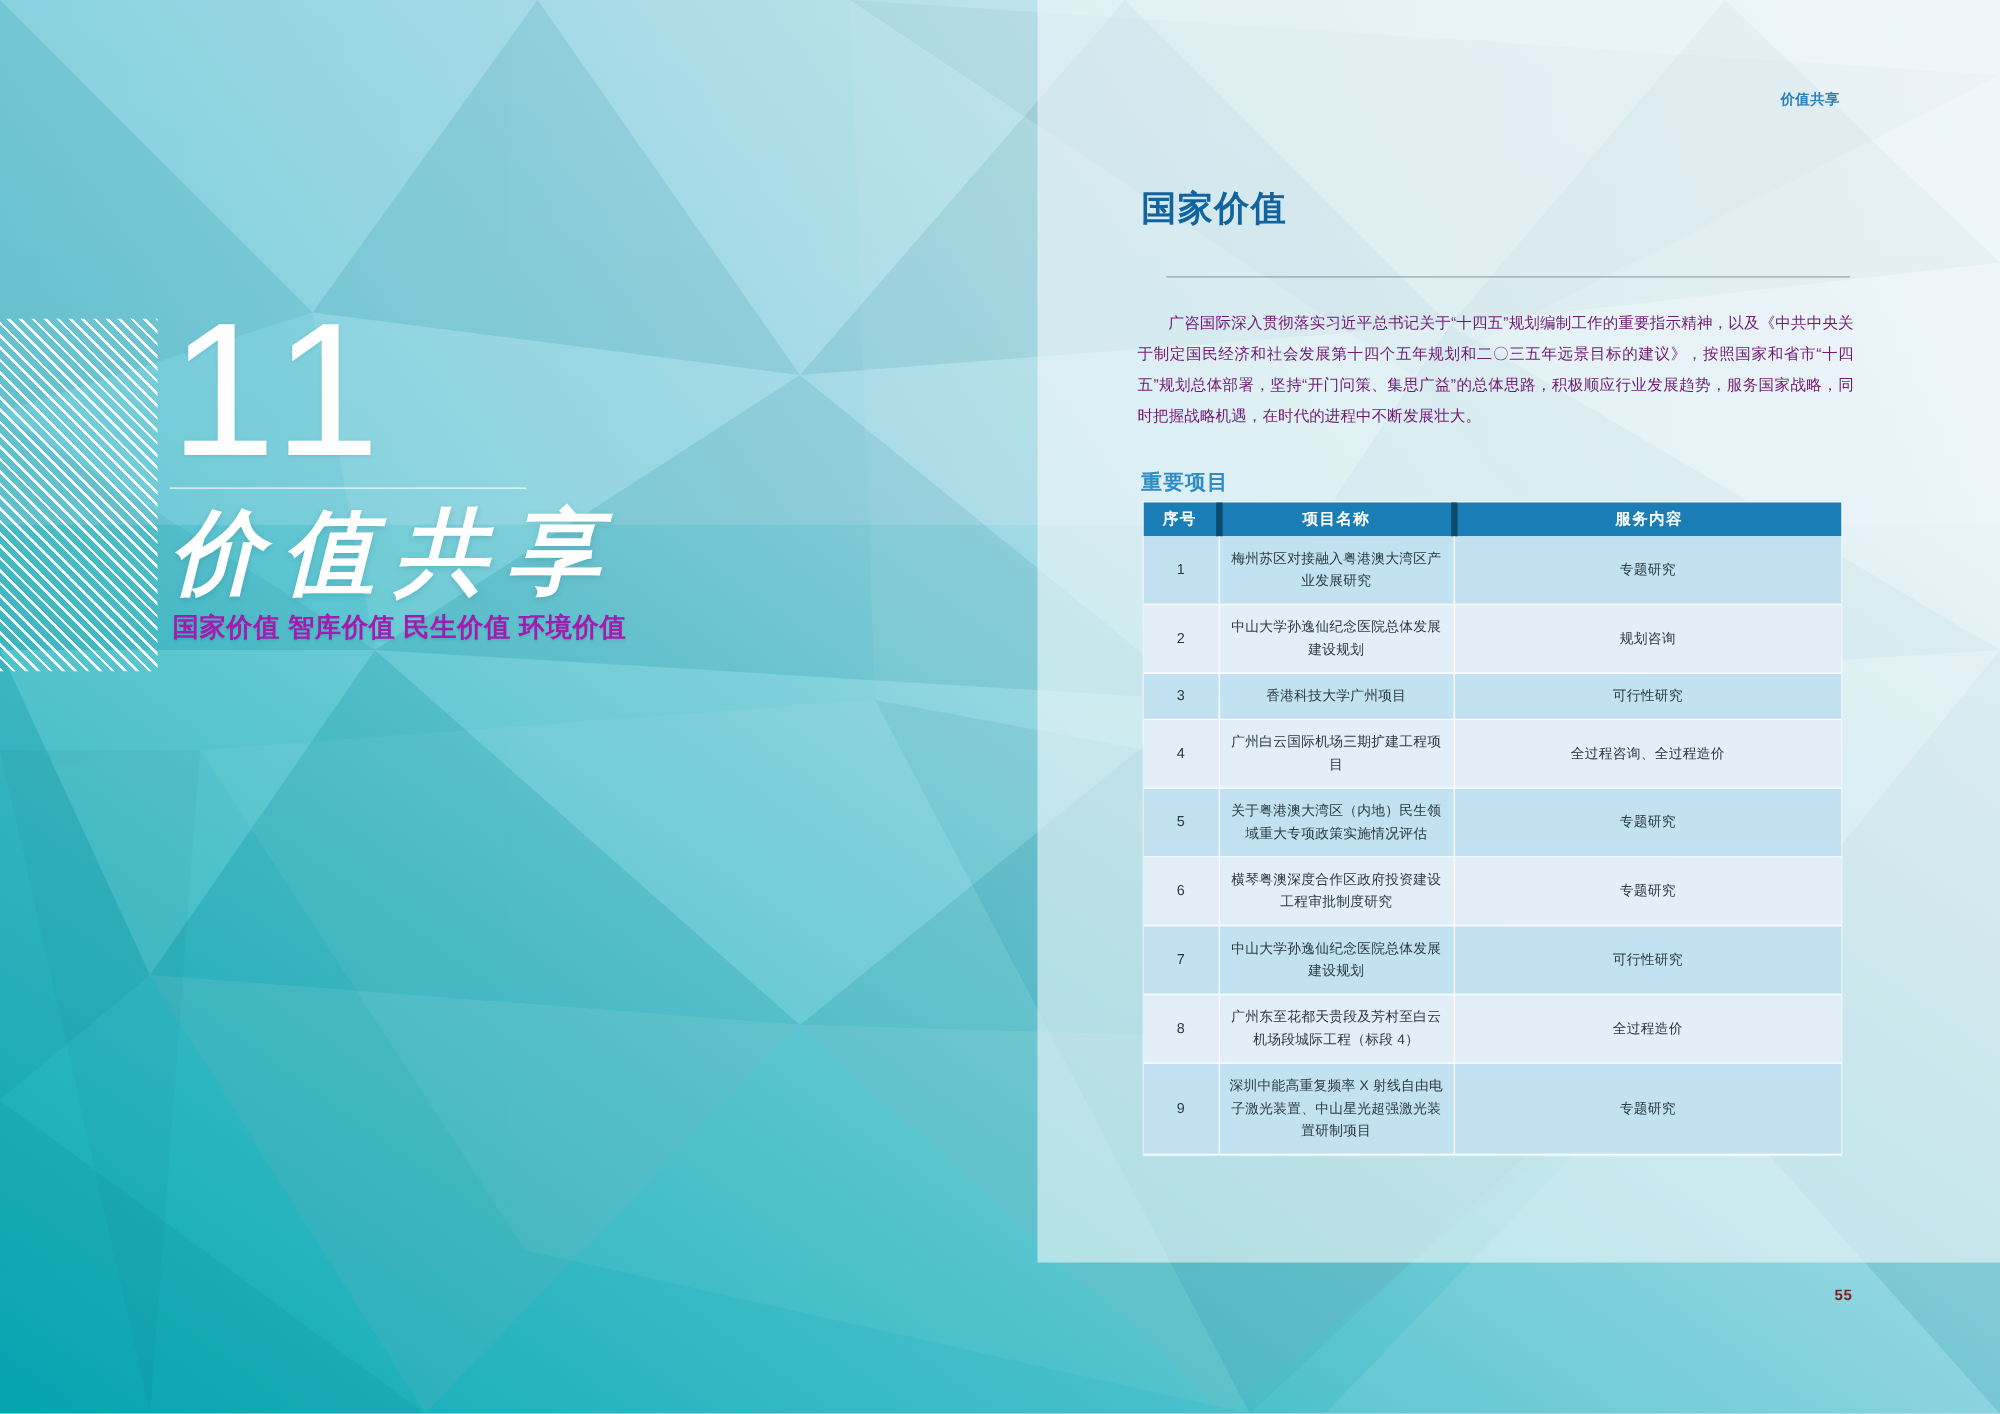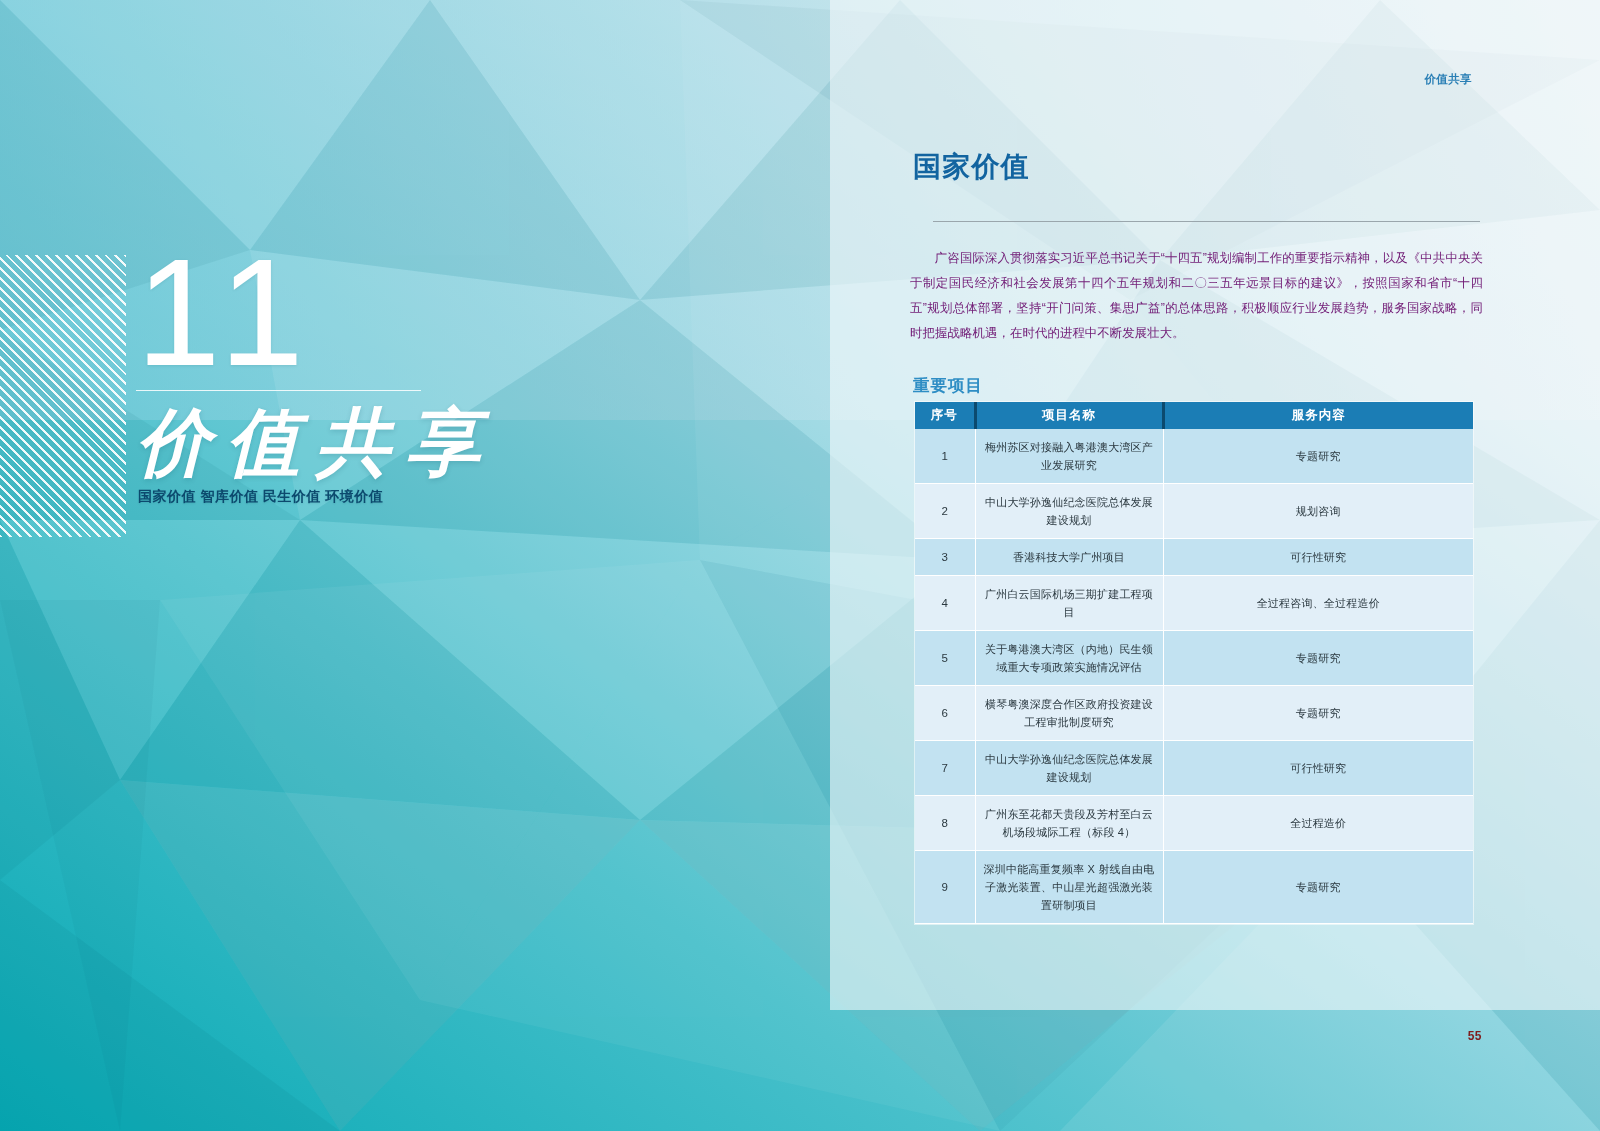--- a/index.html
+++ b/index.html
@@ -76,23 +76,23 @@
     font-weight: 700;
     font-style: italic;
     color: #ffffff;
     letter-spacing: 16px;
     margin: 0 0 4px 4px;
     text-shadow: 0 2px 5px rgba(0,70,85,0.16);
     white-space: nowrap;
   }
 
   .cover-sub {
-    font-size: 14px;
-    font-weight: 700;
-    color: #0c4a6e;
+    font-size: 21px;
+    font-weight: 700;
+    color: #a21caf;
     letter-spacing: 0.5px;
     margin: 4px 0 0 6px;
     white-space: nowrap;
     text-shadow: 0 1px 2px rgba(0,70,85,0.13);
   }
 
   
   .running-head {
     position: absolute;
     right: 128px;
@@ -163,21 +163,21 @@
 
   .proj-table thead th {
     background: #1b7db5;
     color: #ffffff;
     font-size: 12.5px;
     font-weight: 700;
     letter-spacing: 1px;
     height: 27px;
     padding: 0;
     text-align: center;
-    border-right: 3px solid #0c4a6e;
+    border-right: 5px solid #0c4a6e;
   }
   .proj-table thead th:last-child { border-right: none; }
 
   .proj-table tbody td {
     font-size: 11px;
     color: #2b3940;
     text-align: center;
     vertical-align: middle;
     line-height: 18px;
     padding: 9px 8px;

